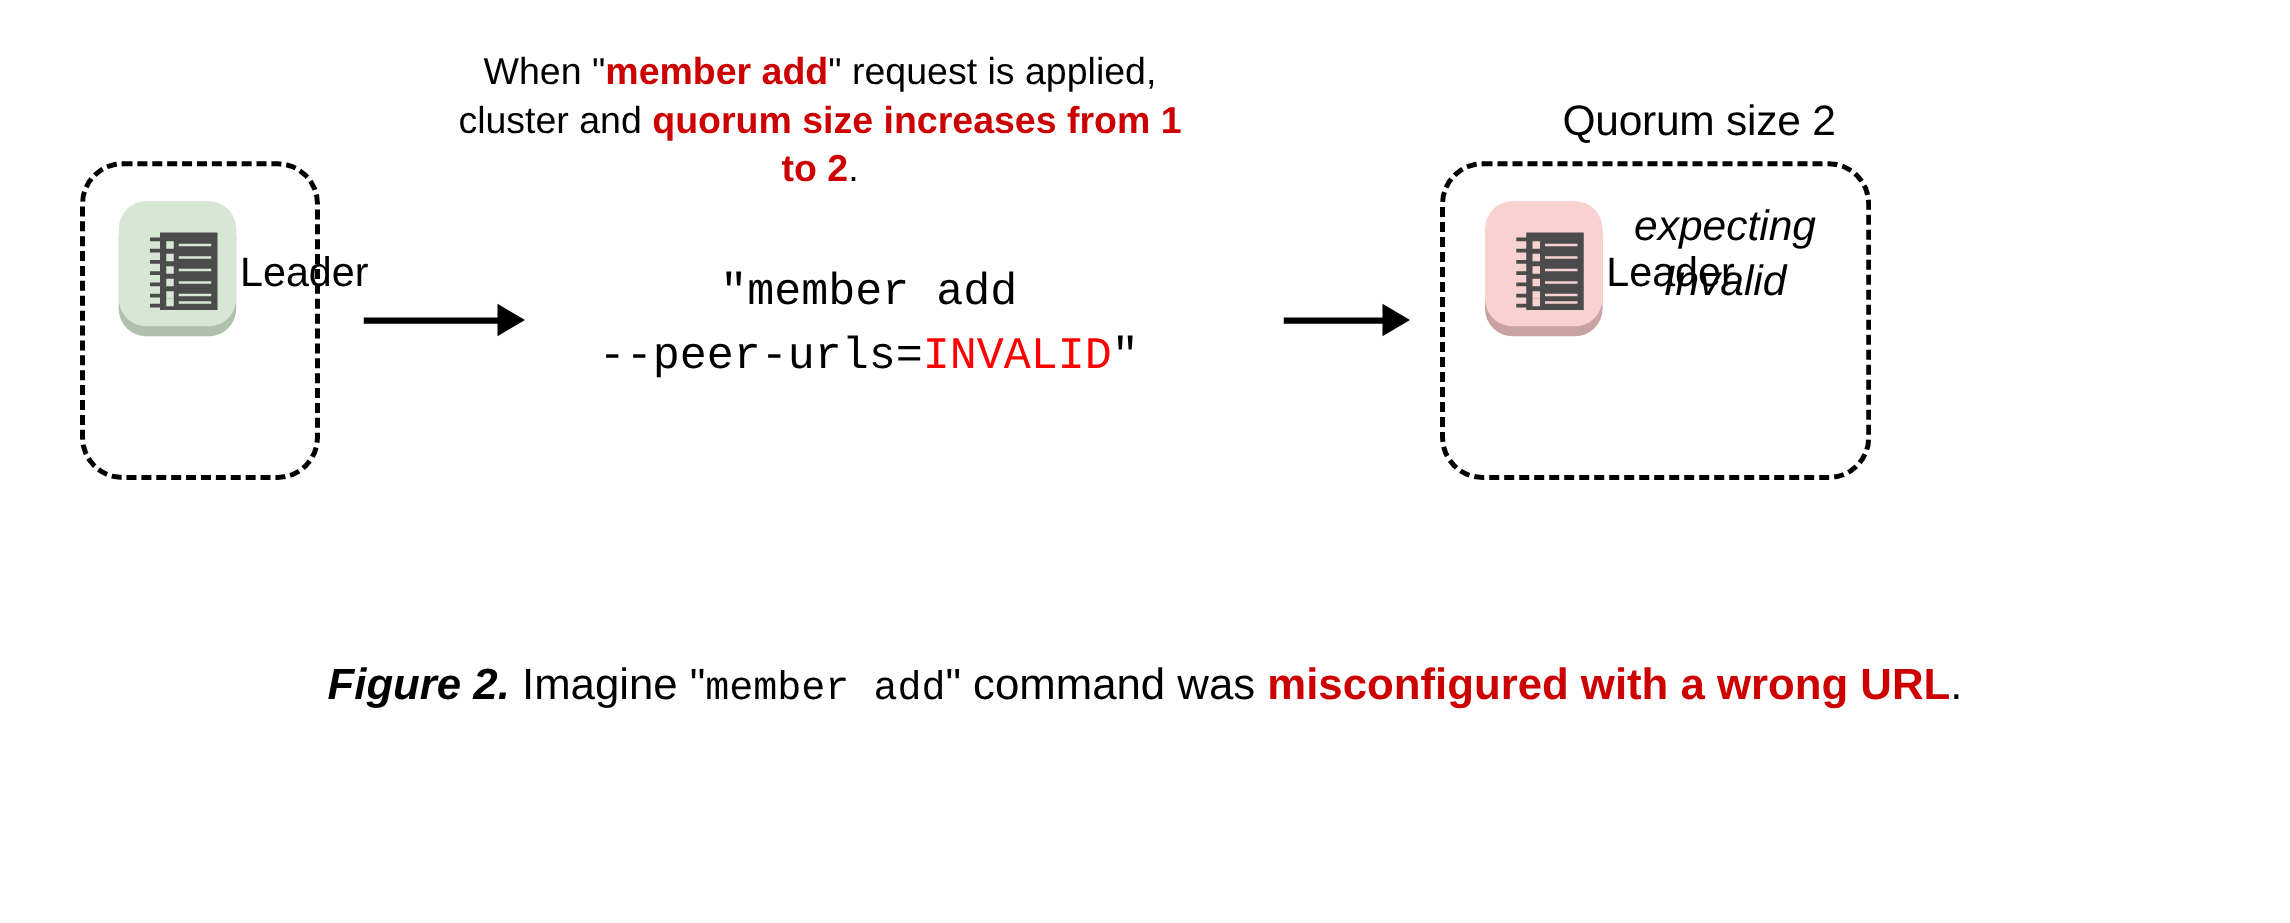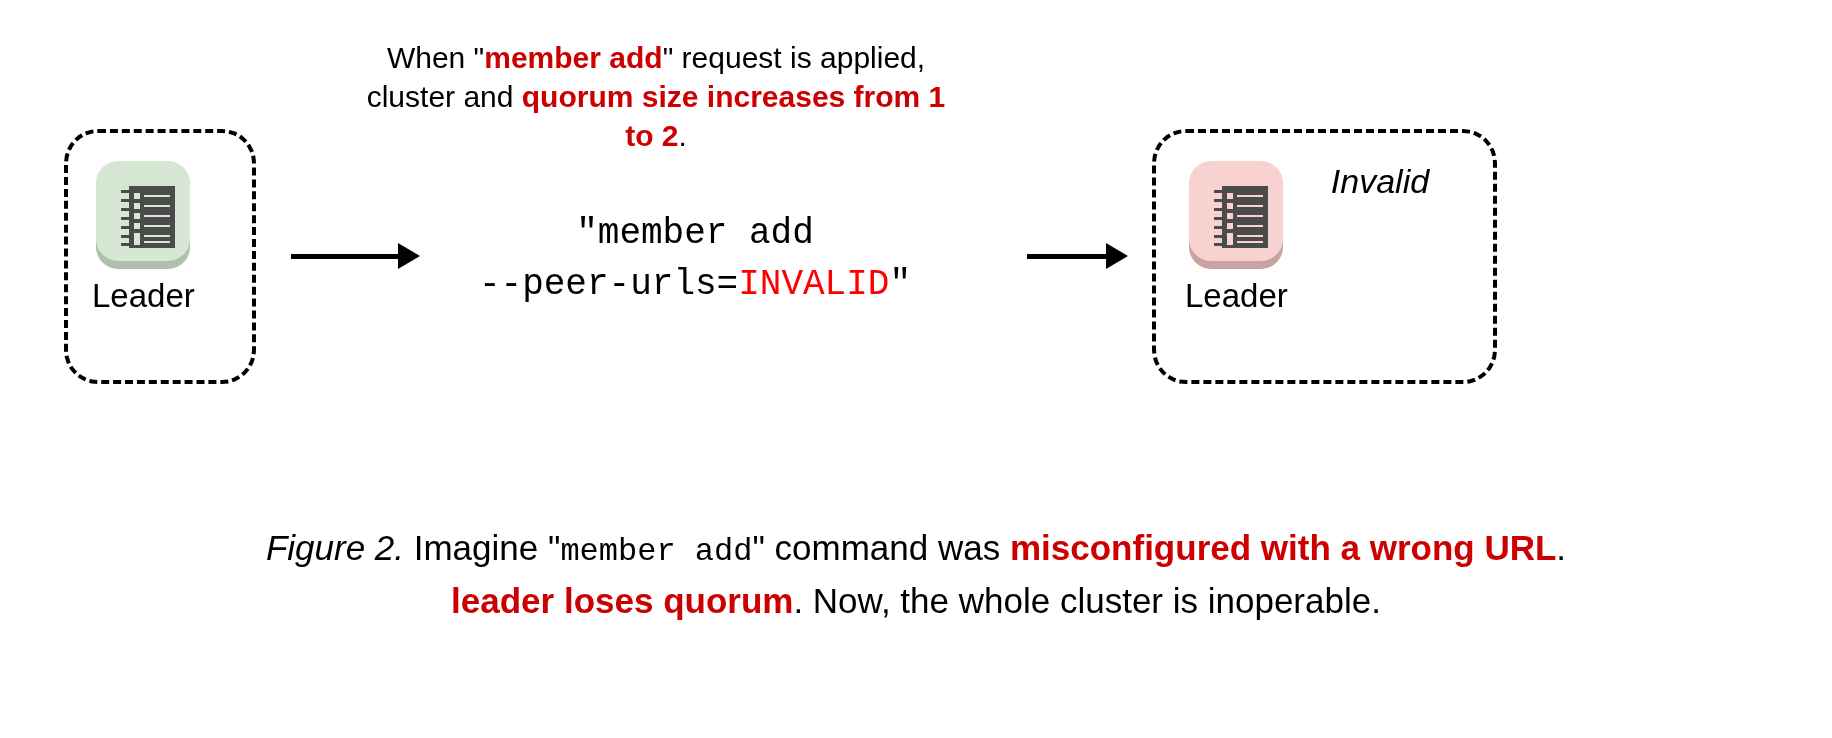--- a/index.html
+++ b/index.html
@@ -24,21 +24,21 @@
   .mono {
     font-family: "Liberation Mono", "DejaVu Sans Mono", monospace;
   }
   .red-bold {
     color: #CC0000;
     font-weight: bold;
   }
   .pure-red {
     color: #FF0000;
   }
-  .ital { font-style: italic; }
+  .ital { font-style: italic; font-weight: bold; }
 
   
   .heading {
     position: absolute;
     font-size: 34px;
     font-weight: 400;
     letter-spacing: -0.2px;
     white-space: nowrap;
     color: #000;
   }
@@ -63,21 +63,21 @@
     left: 1152px;
     top: 129px;
     width: 345px;
     height: 255px;
   }
 
   
   .node {
     position: absolute;
     display: flex;
-    flex-direction: column;
+    flex-direction: row;
     align-items: center;
   }
   #node-left  { left: 92px;  top: 155px; }
   #node-right { left: 1185px; top: 155px; }
 
   .server-icon {
     position: relative;
     width: 100px;
     height: 118px;
   }
@@ -284,20 +284,21 @@
   <div id="command">
     <div class="cmd-line mono">"member add</div>
     <div class="cmd-line mono"><span>--peer-urls=</span><span class="pure-red">INVALID</span><span>"</span></div>
   </div>
 
   <div class="arrow" id="arrow-right">
     <div class="arrow-shaft"></div>
     <div class="arrow-head"></div>
   </div>
 
+  <div class="heading" id="heading-right">Quorum size 2</div>
 
   <div class="cluster-box" id="cluster-right"></div>
 
   <div class="node" id="node-right">
     <div class="server-icon">
       <div class="icon-shadow" style="background:#C8A3A1;"></div>
       <div class="icon-tile" style="background:#F8D2D0;">
         <div class="rack">
           <div class="tab" style="top:4px;"></div>
           <div class="tab" style="top:13px;"></div>
@@ -330,23 +331,23 @@
             <div class="rack-led" style="background:#F8D2D0;"></div>
             <div class="rack-line" style="background:#F8D2D0;"></div>
           </div>
         </div>
       </div>
     </div>
     <div class="node-label">Leader</div>
   </div>
 
   <div id="status-block">
+    <div class="status-line">expecting</div>
     <div class="status-line">Invalid</div>
   </div>
 
   <div id="caption">
     <div class="cap-line"><span class="ital">Figure 2.</span><span> Imagine "</span><span class="mono">member add</span><span>" command was </span><span class="red-bold">misconfigured with a wrong URL</span><span>.</span></div>
 
 
-    <div class="cap-line"><span class="red-bold">leader loses quorum</span><span>. Now, the whole cluster is inoperable.</span></div>
   </div>
 
 </div>
 
 </body></html>

